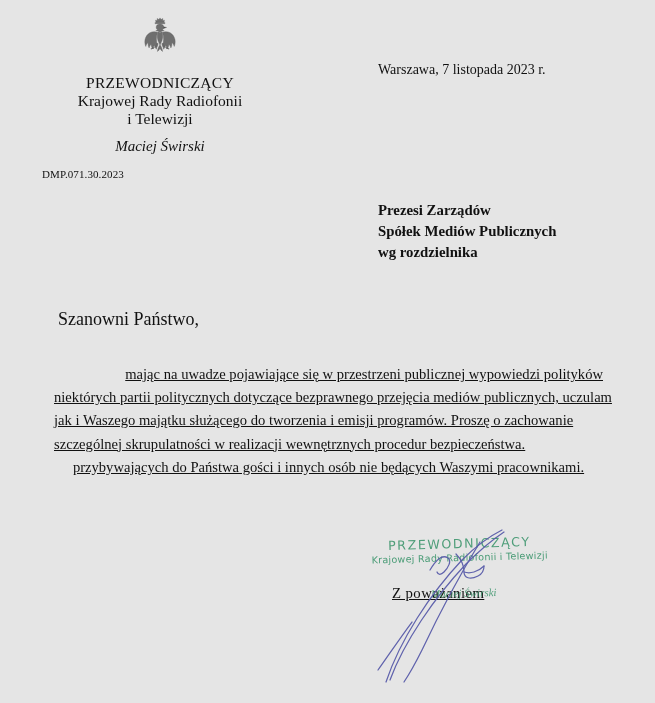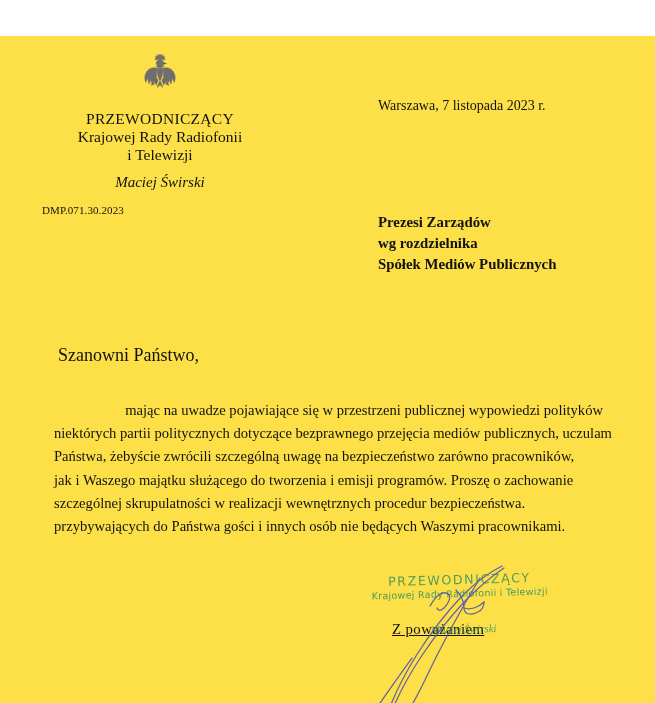--- a/index.html
+++ b/index.html
@@ -14,22 +14,21 @@
     position: relative;
     overflow: hidden;
     font-family: "Liberation Serif", "DejaVu Serif", serif;
     color: #111111;
     -webkit-font-smoothing: antialiased;
   }
 
   .page {
     position: absolute;
     inset: 0;
-    background: #fde047;
-    margin-top: 36px;
+    background: #e5e5e5;
   }
 
   
   .letterhead {
     position: absolute;
     left: 40px;
     top: 14px;
     width: 240px;
     text-align: center;
   }
@@ -74,21 +73,21 @@
     left: 378px;
     top: 62px;
     font-size: 14px;
     white-space: nowrap;
   }
 
   
   .addressee {
     position: absolute;
     left: 378px;
-    top: 176px;
+    top: 200px;
     font-weight: bold;
     font-size: 14.8px;
     line-height: 1.42;
     white-space: nowrap;
   }
 
   
   .salutation {
     position: absolute;
     left: 58px;
@@ -102,23 +101,23 @@
     top: 366px;
     width: 549px;
     font-size: 14.6px;
   }
   .lines .ln {
     display: flex;
     height: 23.2px;
     align-items: baseline;
     white-space: nowrap;
   }
-  .lines .ln > span { display: inline-block; }
+  .lines .ln > span { display: inline-block; text-decoration: underline; }
   .lines .ln.j { justify-content: space-between; }
-  .lines .ln.l { justify-content: flex-start; }
+  .lines .ln.l { justify-content: center; }
   .lines .ln .indent { width: 52px; flex: 0 0 52px; }
 
   
   .closing {
     position: absolute;
     left: 392px;
     top: 585px;
     font-size: 14.8px;
     letter-spacing: 0.4px;
     text-decoration: underline;
@@ -207,36 +206,33 @@
     <div class="lh-line2">Krajowej Rady Radiofonii</div>
     <div class="lh-line3">i Telewizji</div>
     <div class="lh-name">Maciej Świrski</div>
     <div class="lh-ref">DMP.071.30.2023</div>
   </div>
 
   <div class="date-line">Warszawa, 7 listopada 2023 r.</div>
 
   <div class="addressee">
     <div>Prezesi Zarządów</div>
+    <div>Spółek Mediów Publicznych</div>
     <div>wg rozdzielnika</div>
-    <div>Spółek Mediów Publicznych</div>
   </div>
 
   <div class="salutation">Szanowni Państwo,</div>
 
   <div class="lines">
     <div class="ln j">
       <span class="indent"></span>
       <span>mając na uwadze pojawiające się w przestrzeni publicznej wypowiedzi polityków</span>
     </div>
     <div class="ln j">
       <span>niektórych partii politycznych dotyczące bezprawnego przejęcia mediów publicznych, uczulam</span>
-    </div>
-    <div class="ln j">
-      <span>Państwa, żebyście zwrócili szczególną uwagę na bezpieczeństwo zarówno pracowników,</span>
     </div>
     <div class="ln j">
       <span>jak i Waszego majątku służącego do tworzenia i emisji programów. Proszę o zachowanie</span>
     </div>
     <div class="ln j">
       <span>szczególnej skrupulatności w realizacji wewnętrznych procedur bezpieczeństwa.</span>
     </div>
     <div class="ln l">
       <span>przybywających do Państwa gości i innych osób nie będących Waszymi pracownikami.</span>
     </div>

